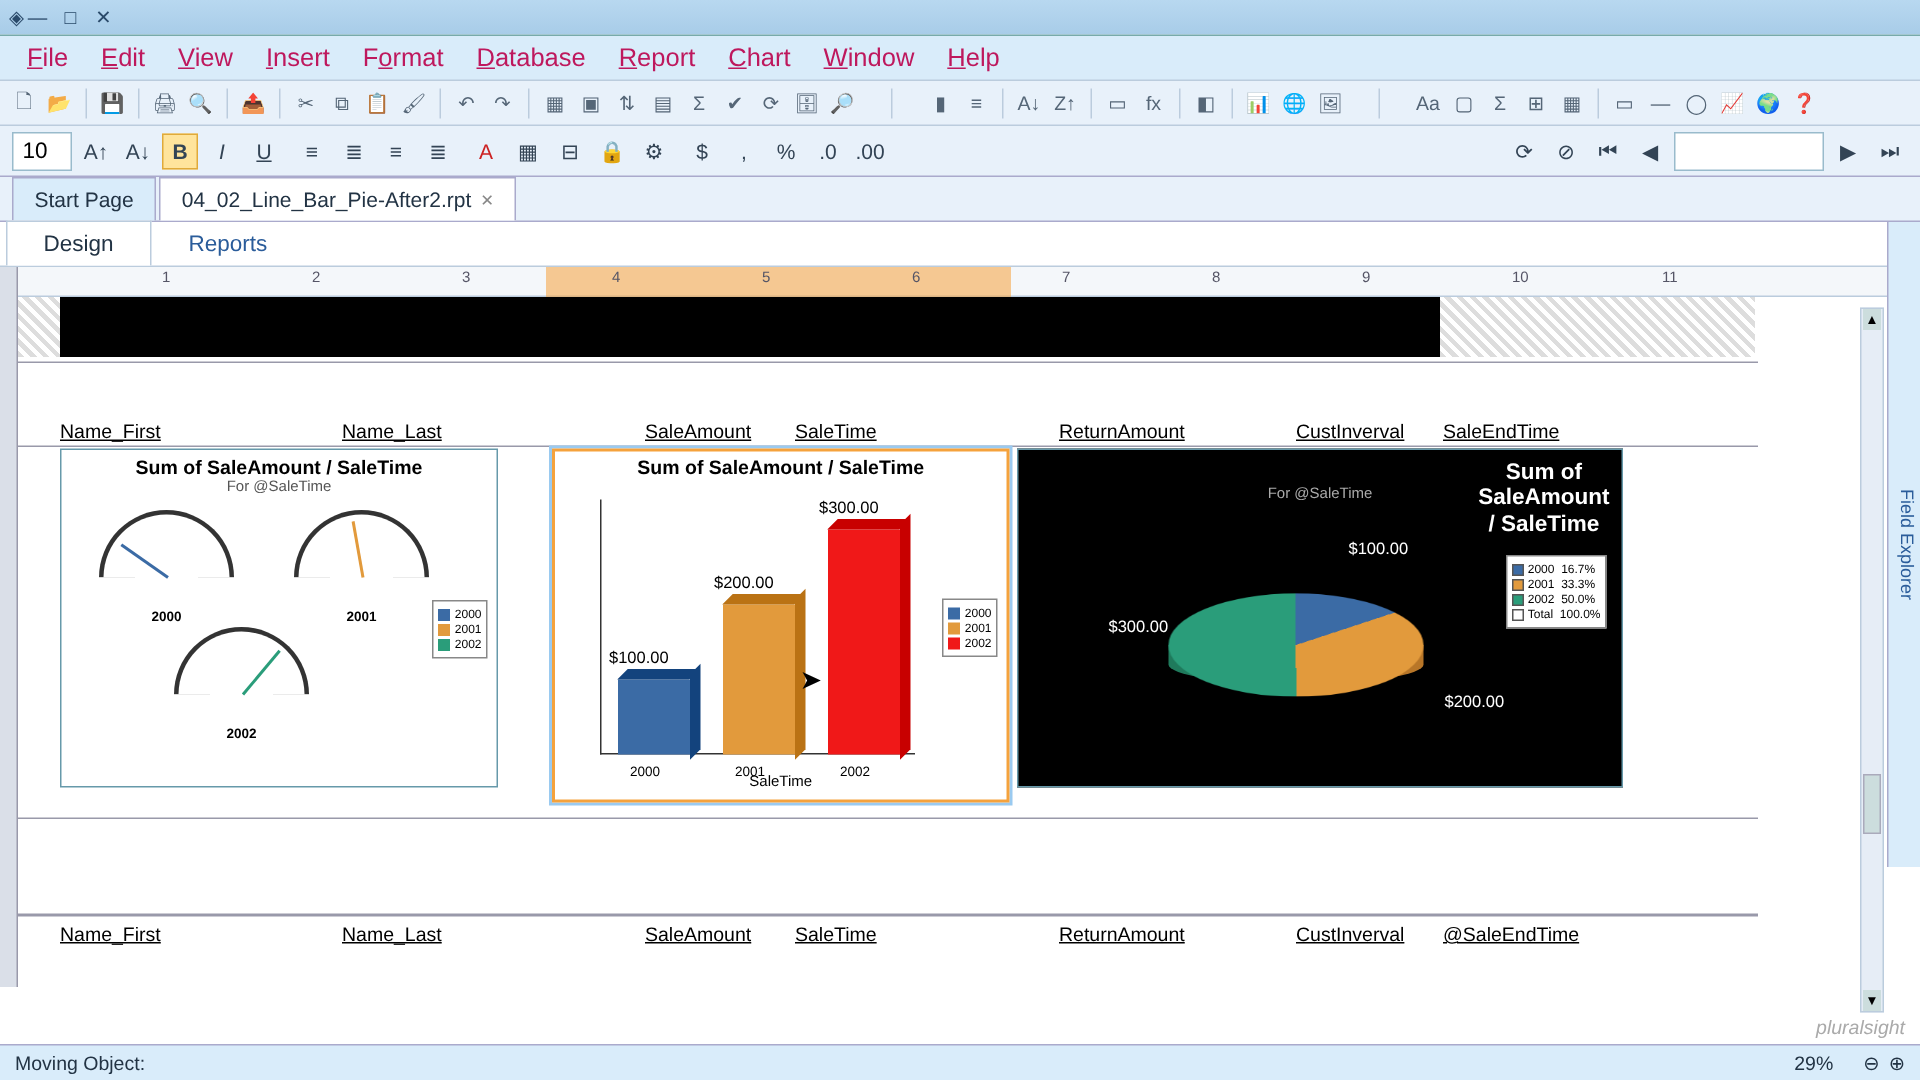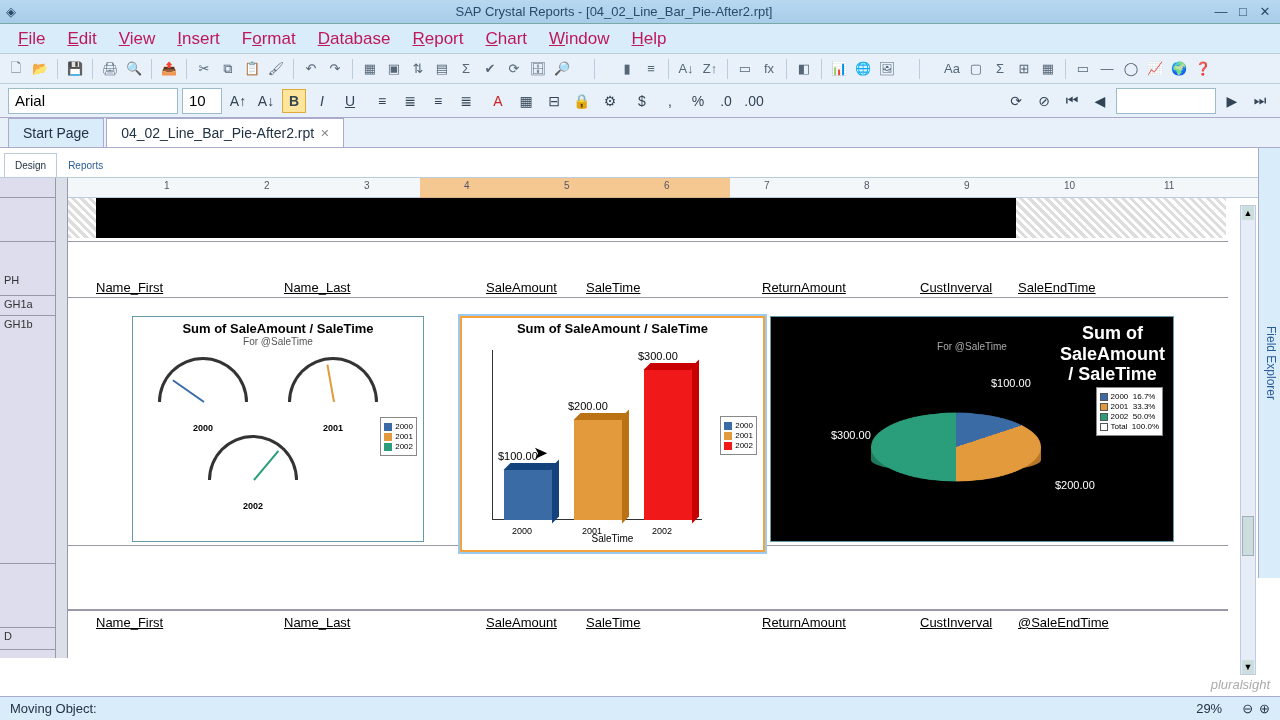--- a/index.html
+++ b/index.html
@@ -18,39 +18,39 @@
 .fmtbar select,.fmtbar .combo { height: 26px; border: 1px solid #9bc; background: #fff; font-size: 15px; padding: 0 6px; }
 .fmtbar .font { width: 170px; }
 .fmtbar .size { width: 40px; }
 .fmtbar .btn { width: 24px; height: 24px; display: inline-flex; align-items: center; justify-content: center; border: 1px solid transparent; cursor: pointer; font-size: 14px; color: #345; }
 .fmtbar .btn.active { background: #ffe49c; border-color: #e0aa3a; }
 .tabbar { height: 30px; background: #e8f1fa; display: flex; align-items: flex-end; padding: 0 8px; border-bottom: 1px solid #aac; }
 .tab { padding: 6px 14px; border: 1px solid #aac; border-bottom: none; background: #d9ecfa; margin-right: 2px; display: flex; align-items: center; gap: 6px; cursor: pointer; font-size: 14px; color: #234; }
 .tab.active { background: #fff; justify-content: space-between; }
 .tab .x { color: #888; font-size: 11px; }
 .viewtabs { height: 30px; display: flex; padding: 0 4px; border-bottom: 1px solid #bcd; align-items: flex-end; background: #fff; }
-.vtab { padding: 6px 10px; font-size: 10px; color: #2a5c9a; border: 1px solid transparent; border-bottom: none; cursor: pointer; }
+.vtab { padding: 6px 24px; font-size: 15px; color: #2a5c9a; border: 1px solid transparent; border-bottom: none; cursor: pointer; }
 .vtab.active { background: #fff; border-color: #bcd; color: #234; }
 .design-area { display: flex; height: 480px; }
 .section-col { width: 56px; background: #dde; border-right: 1px solid #99a; }
 .section-lbl { height: 26px; border-bottom: 1px solid #99a; font-size: 11px; color: #333; padding: 2px 4px; }
 .grip-col { width: 12px; background: #dadfe8; border-right: 1px solid #99a; }
 .canvas-wrap { flex: 1; overflow: auto; position: relative; background: #fff; }
 .hruler { height: 20px; background: #f4f7fa; border-bottom: 1px solid #bcd; position: relative; font-size: 9px; color: #556; }
 .hruler .lbl { position: absolute; top: 2px; font-size: 10px; }
 .hruler .sel { position: absolute; top: 0; height: 20px; background: #f5a23c; opacity: .55; }
 .canvas { position: relative; width: 1160px; }
 .sect { border-bottom: 1px solid #99a; position: relative; }
 .blackbar { background: #000; height: 40px; margin-left: 28px; width: 920px; }
 .diag { background: repeating-linear-gradient(45deg,#ddd,#ddd 3px,#fff 3px,#fff 6px); height: 40px; position: absolute; top: 0; }
 .ph { height: 56px; }
 .field { position: absolute; bottom: 2px; font-size: 13px; color: #000; text-decoration: underline; }
 .gh1a { height: 20px; background: #eef; font-size: 12px; padding: 2px 8px; font-weight: bold; }
 .gh1b { height: 248px; position: relative; }
-.chartbox { position: absolute; top: 18px; border: 1px solid #69a; background: #fff; margin-left: 36px; }
+.chartbox { position: absolute; top: 1px; border: 1px solid #69a; background: #fff; }
 .ch1 { left: 28px; width: 292px; height: 226px; }
 .ch2 { left: 356px; width: 305px; height: 236px; border: 2px solid #f5a23c; box-shadow: 0 0 0 2px #9acaf0; }
 .ch3 { left: 666px; width: 404px; height: 226px; background: #000; }
 .ctitle { text-align: center; font-weight: bold; font-size: 13px; color: #000; padding: 4px 2px 0; }
 .csub { text-align: center; font-size: 10px; color: #555; }
 .legend { position: absolute; top: 100px; right: 6px; border: 1px solid #888; background: #fff; font-size: 8px; padding: 3px; }
 .legend .li { display: flex; align-items: center; gap: 3px; margin: 1px 0; }
 .legend .sw { width: 8px; height: 8px; }
 
 .barplot { position: absolute; left: 30px; top: 32px; width: 210px; height: 170px; }
@@ -79,21 +79,20 @@
 .cursor { position: absolute; left: 533px; top: 442px; font-size: 18px; color: #000; pointer-events: none; }
 .vscroll { position: absolute; right: 24px; top: 205px; width: 16px; height: 470px; background: #e6edf6; border: 1px solid #bcd; }
 .vscroll .thumb { position: absolute; left: 1px; top: 310px; width: 12px; height: 40px; background: #cdd; border: 1px solid #aab; }
 .vscroll .arr { position: absolute; left: 1px; width: 12px; height: 14px; background: #cdd; text-align: center; font-size: 9px; line-height: 14px; }
 </style>
 </head>
 <body>
 
 <div class="titlebar">
   <span>◈</span>
-  <span class="spacer">SAP Crystal Reports - [04_02_Line_Bar_Pie-After2.rpt]</span>
   <div class="winbtns">
     <span>—</span>
     <span>□</span>
     <span>✕</span>
   </div>
 </div>
 
 <div class="menubar">
   <span class="menu"><u>F</u>ile</span>
   <span class="menu"><u>E</u>dit</span>
@@ -159,21 +158,20 @@
   <span class="sep"></span>
   <span class="tb">▭</span>
   <span class="tb">—</span>
   <span class="tb">◯</span>
   <span class="tb">📈</span>
   <span class="tb">🌍</span>
   <span class="tb">❓</span>
 </div>
 
 <div class="fmtbar">
-  <input class="combo font" value="Arial" style="">
   <input class="combo size" value="10" style="">
   <span class="btn">A↑</span>
   <span class="btn">A↓</span>
   <span class="btn active">
       <b>B</b>
     </span>
   <span class="btn">
       <i>I</i>
     </span>
   <span class="btn">
@@ -215,29 +213,20 @@
       <span class="x">✕</span>
     </div>
 </div>
 
 <div class="viewtabs">
   <div class="vtab active">Design</div>
   <div class="vtab">Reports</div>
 </div>
 
 <div class="design-area">
-  <div class="section-col">
-    <div class="section-lbl" style="height:20px"></div>
-    <div class="section-lbl" style="height:44px"></div>
-    <div class="section-lbl" style="height:54px;padding-top:32px">PH</div>
-    <div class="section-lbl" style="height:20px">GH1a</div>
-    <div class="section-lbl" style="height:248px">GH1b</div>
-    <div class="section-lbl" style="height:64px"></div>
-    <div class="section-lbl" style="height:22px">D</div>
-  </div>
   <div class="grip-col"></div>
   <div class="canvas-wrap">
     <div class="hruler">
       <div class="sel" style="left:352px;width:310px"></div>
 
     <span class="lbl" style="left: 96px;">1</span>
         <span class="lbl" style="left: 196px;">2</span>
         <span class="lbl" style="left: 296px;">3</span>
         <span class="lbl" style="left: 396px;">4</span>
         <span class="lbl" style="left: 496px;">5</span>
@@ -331,21 +320,21 @@
           </div>
           <div style="position:absolute;bottom:6px;left:0;right:0;text-align:center;font-size:10px">SaleTime</div>
           <div class="legend" style="top:98px" id="blegend">
               <div class="li"><span class="sw" style="background:#3b6ba5"></span>2000</div>
               <div class="li"><span class="sw" style="background:#e29a3c"></span>2001</div>
               <div class="li"><span class="sw" style="background:#f01818"></span>2002</div>
             </div>
         </div>
 
         <div class="chartbox ch3">
-          <div style="position:absolute;right:8px;top:6px;color:#fff;text-align:center;font-weight:bold;font-size:18px;line-height:1.15">
+          <div style="position:absolute;right:8px;top:6px;color:#fff;text-align:center;font-weight:bold;font-size:15px;line-height:1.15">
             <span>Sum of</span><br><span>SaleAmount</span><br><span>/ SaleTime</span>
           </div>
           <div style="position:absolute;left:0;right:0;top:24px;text-align:center;color:#aaa;font-size:10px">For @SaleTime</div>
           <div class="pie">
             <div class="pieside"></div>
             <div class="pieface"></div>
           </div>
           <div id="pielabels">
               <span class="pielbl" style="left: 220px; top: 60px; color: rgb(255, 255, 255);">$100.00</span>
               <span class="pielbl" style="left: 284px; top: 162px; color: rgb(255, 255, 255);">$200.00</span>

